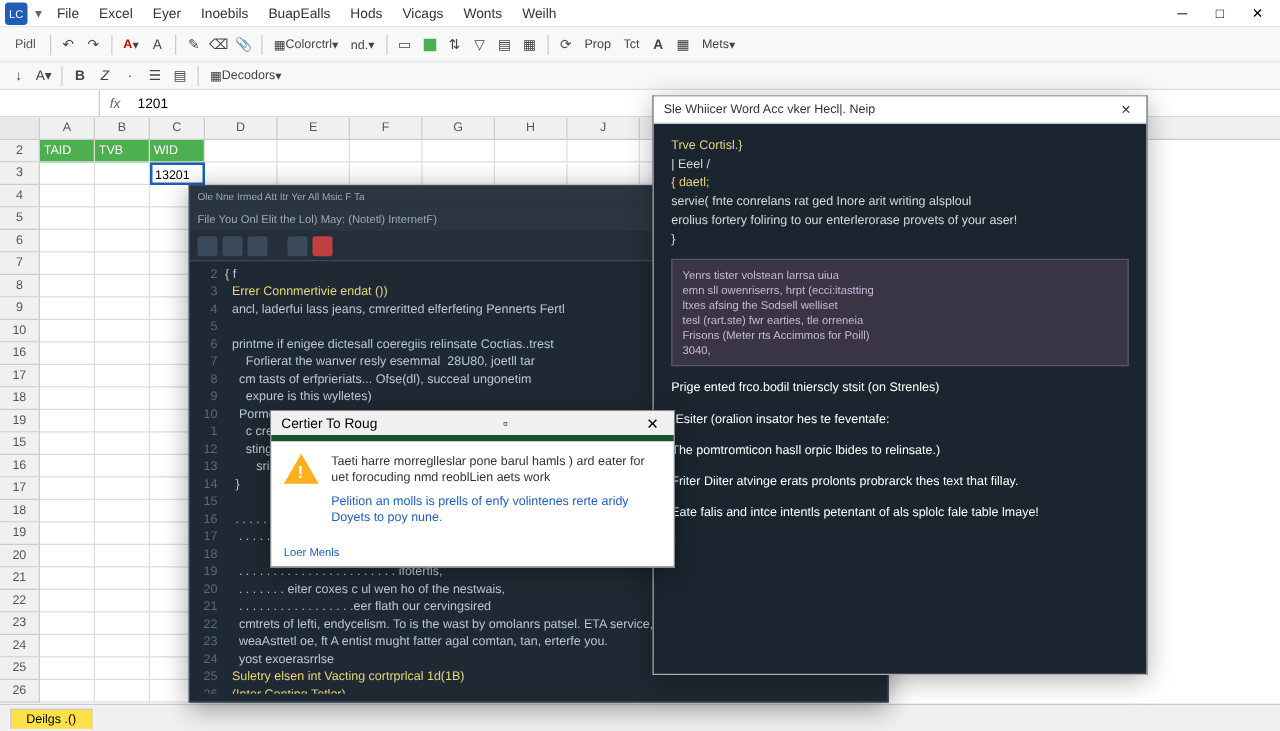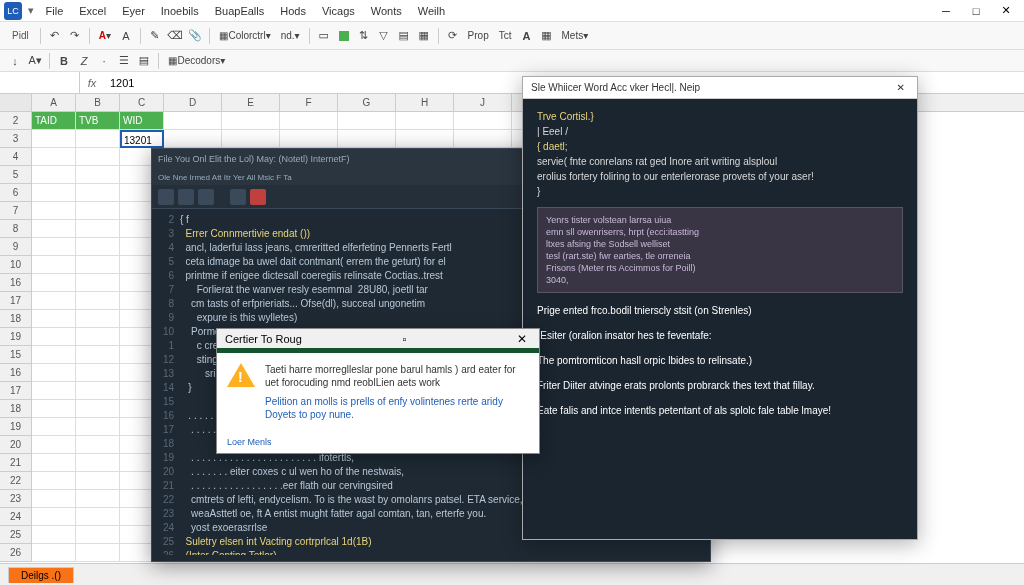--- a/index.html
+++ b/index.html
@@ -22,21 +22,21 @@
 .col-headers{display:flex;height:18px;background:#f0f0f0;border-bottom:1px solid #ccc}
 .corner{width:32px;background:#e8e8e8;border-right:1px solid #ccc}
 .col-h{width:58px;text-align:center;border-right:1px solid #ccc;font-size:10px;color:#555;line-height:18px;cursor:pointer}
 .rows{display:flex;flex-direction:column}
 .row{display:flex;height:18px}
 .row-h{width:32px;background:#f0f0f0;border-right:1px solid #ccc;border-bottom:1px solid #ccc;text-align:center;font-size:10px;color:#555;line-height:18px;cursor:pointer}
 .cell{width:58px;border-right:1px solid #ddd;border-bottom:1px solid #ddd;padding:0 3px;font-size:10px;line-height:18px;overflow:hidden;white-space:nowrap}
 .cell.green{background:#4caf50;color:#fff;text-align:left}
 .cell.active{border:2px solid #1e5eb8;padding:0 2px}
 .tabs-bar{position:absolute;bottom:0;left:0;right:0;height:22px;background:#f0f0f0;display:flex;align-items:center;border-top:1px solid #ccc;padding:0 8px}
-.sheet-tab{padding:2px 12px;background:#f97316;border:1px solid #ccc;border-bottom:none;font-size:10px;cursor:pointer;margin-right:4px}
+.sheet-tab{padding:2px 12px;background:#fde047;border:1px solid #ccc;border-bottom:none;font-size:10px;cursor:pointer;margin-right:4px}
 
 .editor-win{position:absolute;left:151px;top:148px;width:560px;height:414px;background:#1e2933;border:1px solid #3a4a5a;box-shadow:0 4px 20px rgba(0,0,0,.4);z-index:10}
 .editor-menu{height:20px;background:#2a3540;display:flex;align-items:center;padding:0 6px;gap:8px;color:#9ab;font-size:9px}
 .editor-toolbar{height:24px;background:#252f39;display:flex;align-items:center;padding:0 6px;gap:4px;border-bottom:1px solid #3a4a5a}
 .et-btn{width:16px;height:16px;background:#3a4a5a;border-radius:2px;cursor:pointer}
 .etab{padding:3px 10px;background:#2a3540;color:#9ab;cursor:pointer;border-radius:3px 3px 0 0}
 .code-body{padding:4px 0;height:calc(100% - 66px);overflow:hidden;font-family:Consolas,monospace;font-size:10px;line-height:14px}
 .code-line{display:flex}
 .ln{width:28px;text-align:right;padding-right:6px;color:#5a6a7a}
 .lc{color:#b8c8d8;white-space:pre}
@@ -533,22 +533,22 @@
         <div class="cell"></div>
       </div>
     </div>
 </div>
 
 <div class="tabs-bar">
   <div class="sheet-tab">Deilgs .()</div>
 </div>
 
 <div class="editor-win">
+  <div class="editor-menu" style="height:16px;font-size:8px">Ole  Nne  Irmed  Att  Itr  Yer  All  Msic  F  Ta</div>
   <div class="editor-menu">File  You  Onl  Elit the Lol) May:  (Notetl) InternetF)</div>
-  <div class="editor-menu" style="height:16px;font-size:8px">Ole  Nne  Irmed  Att  Itr  Yer  All  Msic  F  Ta</div>
   <div class="editor-toolbar">
     <div class="et-btn"></div>
     <div class="et-btn"></div>
     <div class="et-btn"></div>
     <div style="width:8px"></div>
     <div class="et-btn"></div>
     <div class="et-btn" style="background:#c04040"></div>
     <div style="flex:1"></div>
     <div class="etab"><span style="color:#c04040">●</span> <span>Onehen 19</span></div>
     <div class="etab"><span style="color:#40c040">●</span> <span>LertUl</span></div>
@@ -561,21 +561,20 @@
       <div class="code-line">
         <span class="ln">3</span>
         <span class="lc"><span class="kw">  Errer Connmertivie endat ())</span></span>
       </div>
       <div class="code-line">
         <span class="ln">4</span>
         <span class="lc">  ancl, laderfui lass jeans, cmreritted elferfeting Pennerts Fertl</span>
       </div>
       <div class="code-line">
         <span class="ln">5</span>
-        <span class="lc">  ceta idmage ba uwel dait contmant( errem the geturt) for el</span>
       </div>
       <div class="code-line">
         <span class="ln">6</span>
         <span class="lc">  printme if enigee dictesall coeregiis relinsate Coctias..trest</span>
       </div>
       <div class="code-line">
         <span class="ln">7</span>
         <span class="lc">      Forlierat the wanver resly esemmal  28U80, joetll tar</span>
       </div>
       <div class="code-line">

